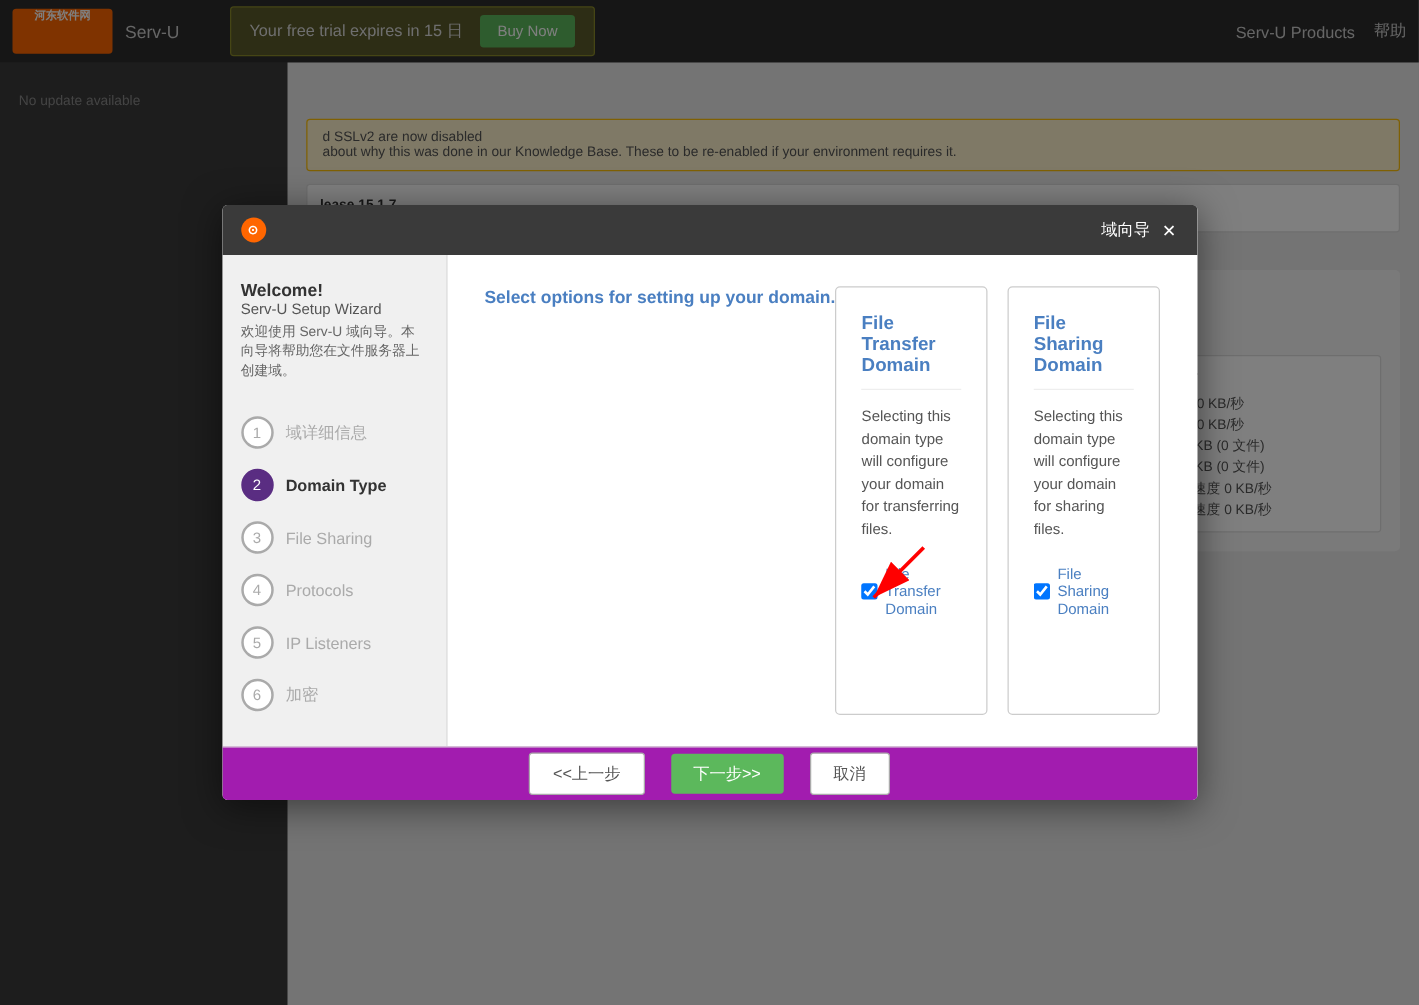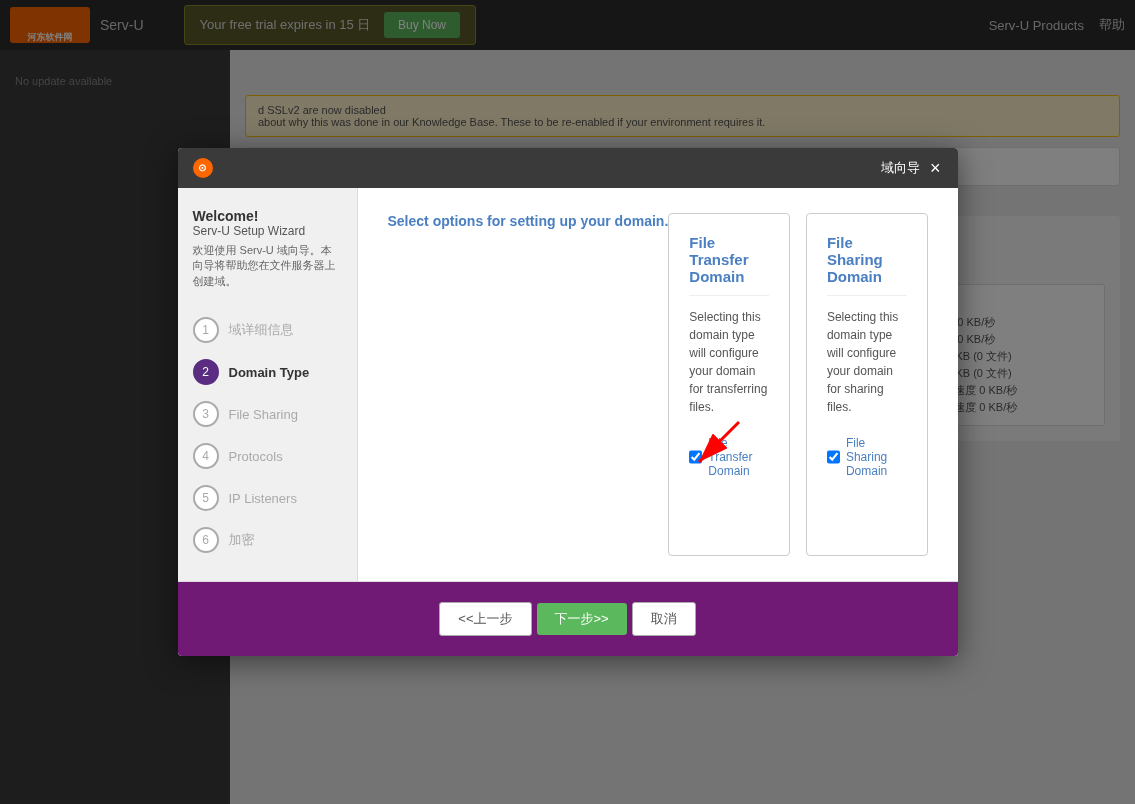--- a/index.html
+++ b/index.html
@@ -28,21 +28,21 @@
       padding: 0 10px;
       gap: 10px;
     }
 
     .app-logo {
       width: 80px;
       height: 36px;
       background: #ff6600;
       border-radius: 3px;
       display: flex;
-      align-items: flex-end;
+      align-items: flex-start;
       justify-content: center;
       color: white;
       font-size: 10px;
       font-weight: bold;
     }
 
     .app-servu {
       color: #ccc;
       font-size: 14px;
     }
@@ -372,27 +372,27 @@
     }
 
     .domain-card-checkbox label {
       color: #4a7fc1;
       font-size: 12px;
       cursor: pointer;
     }
 
     
     .modal-footer {
-      background: #701a75;
+      background: #a21caf;
       border-top: 1px solid #ddd;
-      padding: 20px 20px;
+      padding: 4px 20px;
       display: flex;
       align-items: center;
       justify-content: center;
-      gap: 5px;
+      gap: 21px;
     }
 
     .btn-prev {
       background: white;
       border: 1px solid #aaa;
       padding: 7px 18px;
       border-radius: 3px;
       cursor: pointer;
       font-size: 13px;
       color: #555;

